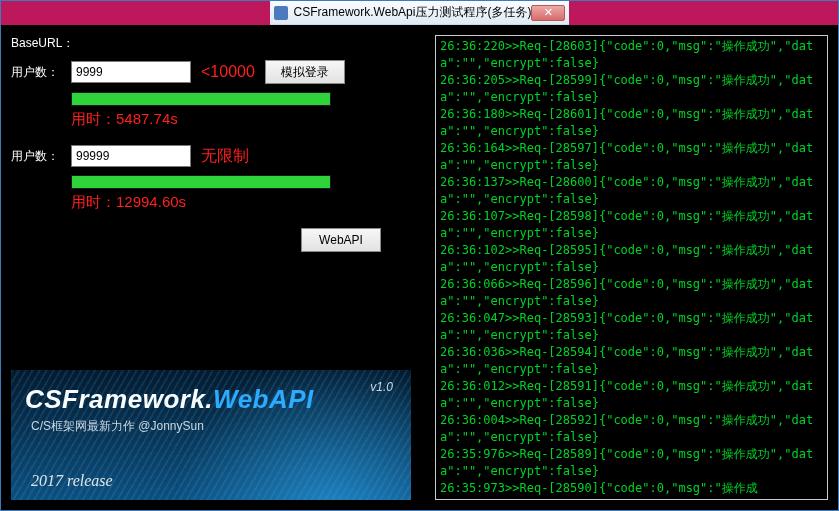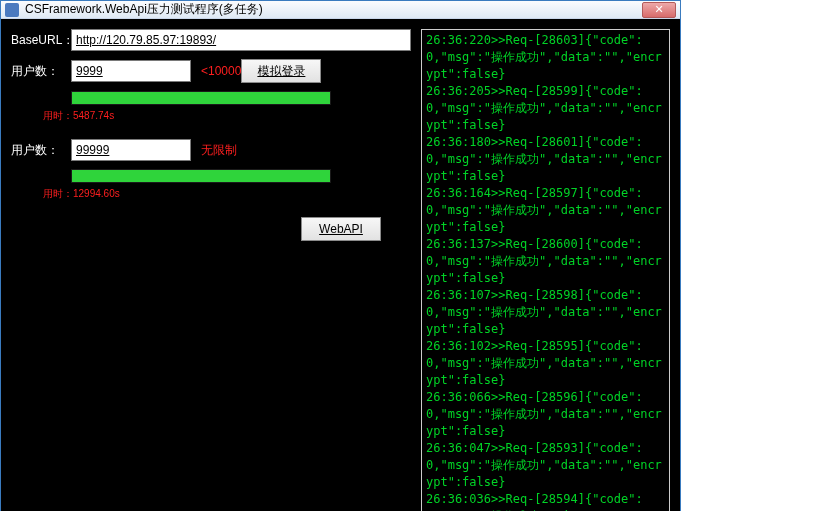--- a/index.html
+++ b/index.html
@@ -1,34 +1,34 @@
 <!DOCTYPE html>
 <html><head>
 <meta charset="utf-8">
 <style>
   * { box-sizing: border-box; margin: 0; padding: 0; }
   body { font-family: "Microsoft YaHei", Tahoma, sans-serif; font-size: 12px; background: #fff; }
-  .window { width: 681px; height: 511px; border: 1px solid #3a7bbf; background: #c2410c; position: relative; display: flex; flex-direction: column; }
+  .window { width: 839px; height: 511px; border: 1px solid #3a7bbf; background: #be185d; position: relative; display: flex; flex-direction: column; align-items: center; }
   .titlebar { height: 24px; background: linear-gradient(#fbfcfe,#dfe9f5); display: flex; align-items: center; padding: 0 4px; border-bottom: 1px solid #c9d6ea; }
   .titlebar-icon { width:14px; height:14px; background:#4b7abf; border-radius:2px; margin-right:6px; }
   .titlebar-title { flex:1; font-size:12px; color:#000; }
   .titlebar-btn { width:34px; height:16px; border:1px solid #b35a5a; background:linear-gradient(#eda9a9,#d86b6b); color:#fff; display:flex; align-items:center; justify-content:center; font-size:11px; border-radius:2px; cursor:pointer; }
-  .client { flex:1; display:flex; background:#000; padding:10px; gap:10px;text-decoration:underline; }
+  .client { flex:1; display:flex; background:#000; padding:10px; gap:24px; }
   .left { width:400px; display:flex; flex-direction:column; position:relative; }
   .row { display:flex; align-items:center; margin-bottom:8px; }
   .lbl { color:#fff; width:60px; }
   .inp { background:#fff; border:1px solid #7a7a7a; height:22px; padding:2px 4px; font-size:12px; }
   .inp-url { flex:1; }
   .inp-num { width:120px; }
-  .limit { color:#ff1f1f; margin-left:10px; font-size:12px; }
-  .btn { background:linear-gradient(#f7f7f7,#e2e2e2); border:1px solid #8a8a8a; height:24px; padding:0 10px; cursor:pointer; font-size:12px; min-width:80px; }
+  .limit { color:#ff1f1f; margin-left:10px; font-size:16px; }
+  .btn { background:linear-gradient(#f7f7f7,#e2e2e2); border:1px solid #8a8a8a; height:24px; padding:0 10px; cursor:pointer; font-size:12px; margin-left:10px; min-width:80px; }
   .note { color:#fff; margin:4px 0 14px 0; }
   .progress-outer { margin-left:60px; width:260px; height:14px; background:#2a2a2a; border:1px solid #1a1a1a; position:relative; margin-bottom:4px;}
   .progress-inner { height:100%; background:#2fd43b; }
-  .elapsed { color:#ff1f1f; margin-left:32px; margin-bottom:16px; font-size:10px; }
+  .elapsed { color:#ff1f1f; margin-left:60px; margin-bottom:16px; font-size:15px; }
   .clearrow { display:flex; justify-content:flex-end; padding-right:30px; }
   .banner { position:absolute; bottom:0; left:0; right:0; height:130px; background:linear-gradient(180deg,#041a2e 0%, #0a3a5e 60%, #0d4f80 100%); overflow:hidden; }
   .banner::after{ content:""; position:absolute; inset:0; background:
     radial-gradient(circle at 80% 110%, rgba(50,180,255,.5) 0%, rgba(50,180,255,0) 45%),
     repeating-linear-gradient(120deg, rgba(80,200,255,.12) 0 2px, transparent 2px 6px);
   }
   .banner-title { position:absolute; top:14px; left:14px; font-family: "Segoe UI", Arial; font-size:26px; font-style:italic; font-weight:600; color:#fff; letter-spacing:.5px;}
   .banner-title .cs { color:#fff; }
   .banner-title .web { color:#2aa9ff; }
   .banner-ver { position:absolute; top:10px; right:18px; color:#ddd; font-size:12px; font-style:italic;}
@@ -47,21 +47,20 @@
     <div class="titlebar-title">CSFramework.WebApi压力测试程序(多任务)</div>
     <div class="titlebar-btn">
       <span>✕</span>
     </div>
   </div>
   <div class="client">
     <div class="left">
 
       <div class="row">
         <span class="lbl">BaseURL：</span>
-        <input class="inp inp-url" value="http://120.79.85.97:19893/" style="">
       </div>
 
 
       <div class="row">
         <span class="lbl">用户数：</span>
         <input class="inp inp-num" value="9999" style="">
         <span class="limit">&lt;10000</span>
         <button class="btn">模拟登录</button>
       </div>
       <div class="progress-outer">

